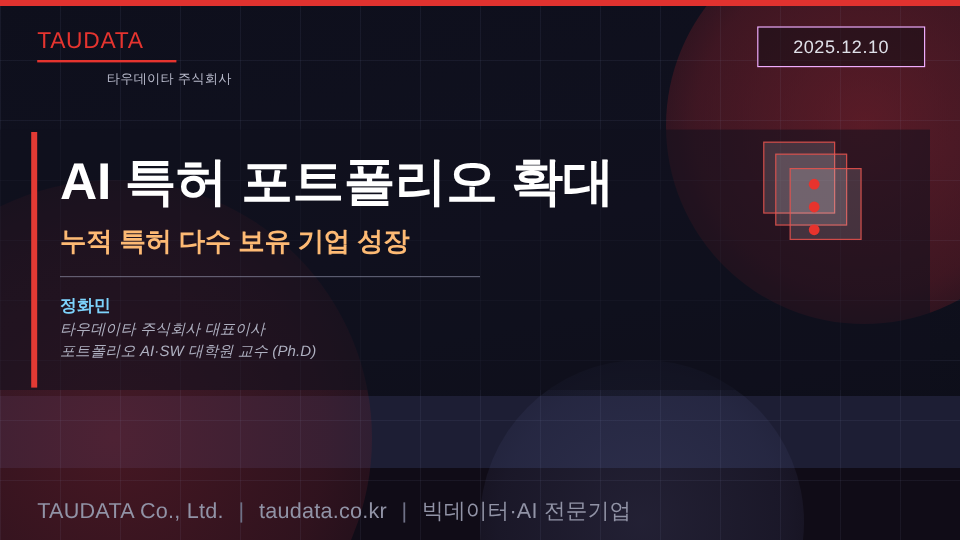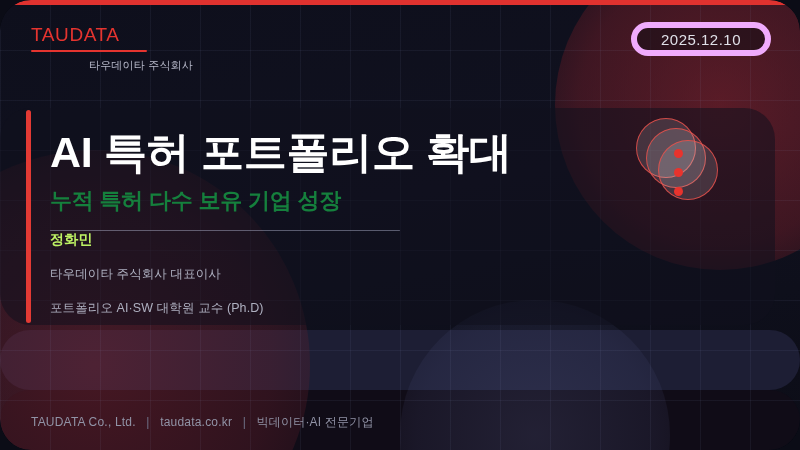--- a/index.html
+++ b/index.html
@@ -1,16 +1,16 @@
 <!DOCTYPE html>
 <html><head>
 <meta charset="utf-8">
 <title>TAUDATA Title Slide</title>
 <style>
-  * { margin:0; padding:0; box-sizing:border-box;border-radius:31px; }
+  * { margin:0; padding:0; box-sizing:border-box; }
 
   html, body {
     width:800px; height:450px;
     background:#0b0c16;
     overflow:hidden;
     font-family:"Liberation Sans", sans-serif;
   }
 
   #slide {
     position:relative;
@@ -101,21 +101,21 @@
     letter-spacing:0.2px;
     white-space:nowrap;
     text-align:center;
   }
 
   
   .date-badge {
     position:absolute;
     right:29px; top:22px;
     width:140px; height:34px;
-    border:6px solid #f0abfc;
+    border:1px solid #f0abfc;
     background:rgba(20,14,22,0.55);
     display:flex; align-items:center; justify-content:center;
   }
   .date-badge span {
     font-size:15px;
     color:#dfe0e8;
     letter-spacing:0.5px;
   }
 
   
@@ -146,46 +146,48 @@
     color:#ffffff;
     letter-spacing:-0.3px;
     line-height:1.2;
     white-space:nowrap;
   }
 
   .subtitle {
     margin-top:8px;
     font-size:22px;
     font-weight:bold;
-    color:#15803d;
+    color:#fdba74;
     letter-spacing:-0.2px;
     line-height:1.25;
     white-space:nowrap;
   }
 
   .divider {
     margin-top:16px;
     width:350px; height:1px;
     background:rgba(180,185,210,0.45);
   }
 
   .speaker-name {
+    margin-top:15px;
     font-size:14px;
     font-weight:bold;
-    color:#bef264;
+    color:#7dd3fc;
     letter-spacing:0.2px;
     white-space:nowrap;
   }
 
   .speaker-line {
-    margin-top:17px;
+    margin-top:2px;
     font-size:12.5px;
     color:#aeb0c0;
     letter-spacing:0.1px;
     white-space:nowrap;
+    font-style:italic;
   }
 
   
   .deco {
     position:absolute;
     left:636px; top:118px;
     width:90px; height:88px;
   }
   .deco-sq {
     position:absolute;
@@ -203,21 +205,21 @@
     left:38px;
   }
   .deco-dot.d1 { top:31px; }
   .deco-dot.d2 { top:50px; }
   .deco-dot.d3 { top:69px; }
 
   
   .footer {
     position:absolute;
     left:31px; top:414px;
-    font-size:12px;
+    font-size:18px;
     color:#9193a6;
     letter-spacing:0.2px;
     white-space:nowrap;
   }
   .footer .sep {
     color:#6f7186;
     padding:0 7px;
   }
 </style>
 </head>

